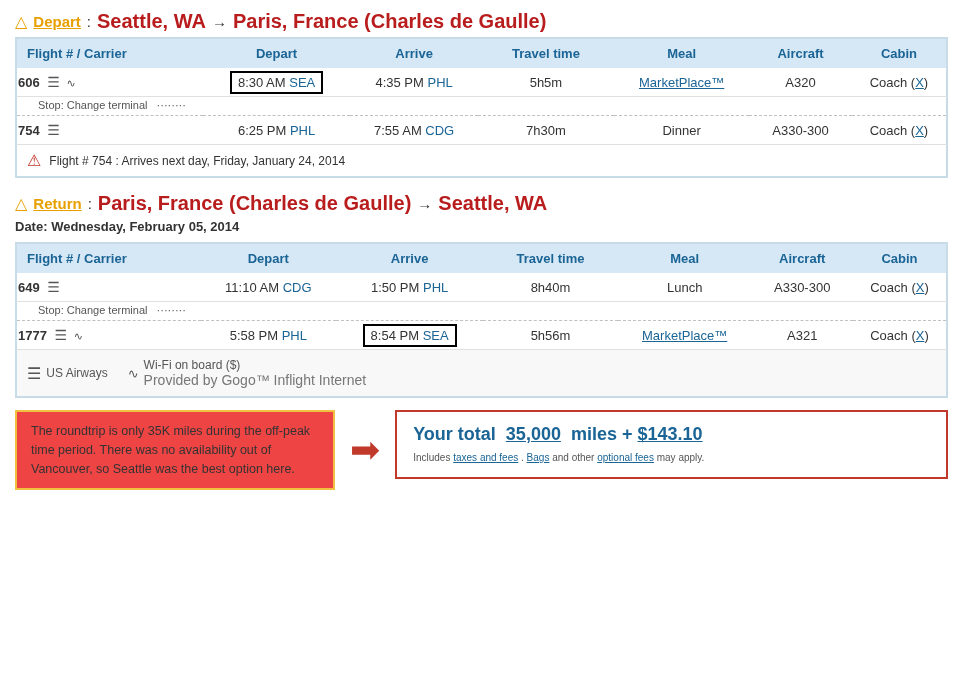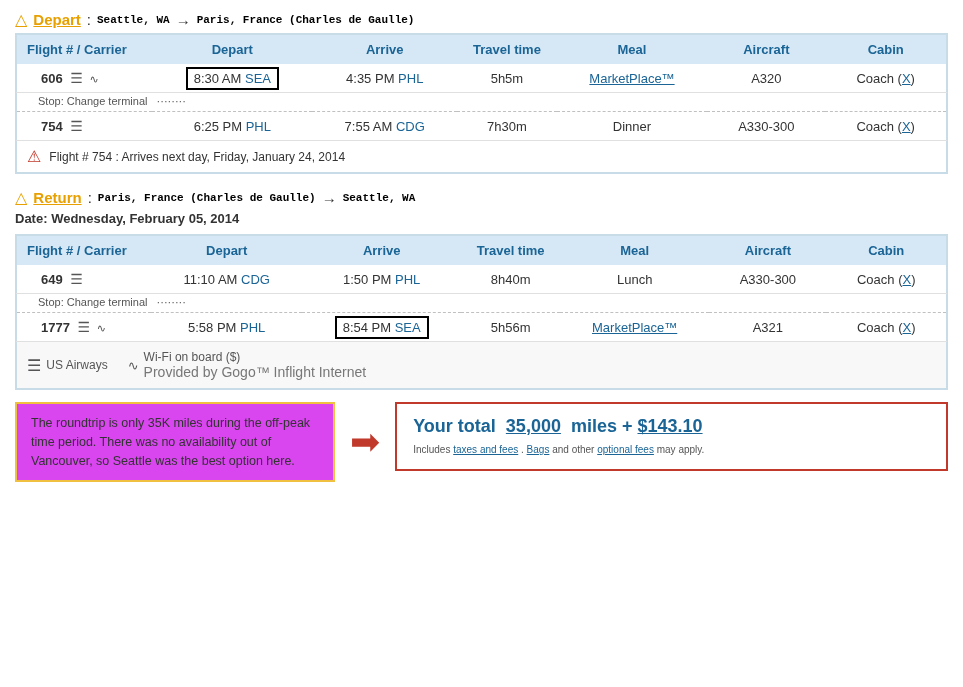--- a/index.html
+++ b/index.html
@@ -24,24 +24,23 @@
       color: #e8a000;
       font-weight: bold;
       text-decoration: underline;
       font-size: 15px;
     }
     .arrow-icon {
       color: #333;
       font-size: 15px;
     }
     .route-text {
-      color: #000000;
-      font-weight: bold;
-      font-size: 11px;
-      font-family: Liberation Mono, monospace;
+      color: #b91c1c;
+      font-weight: bold;
+      font-size: 20px;
     }
     .date-line {
       font-size: 13px;
       margin-bottom: 8px;
     }
     .date-line span {
       font-weight: bold;
     }
     .flight-table {
       width: 100%;
@@ -58,21 +57,21 @@
       font-size: 13px;
       color: #1a6496;
       font-weight: bold;
       border: none;
     }
     .flight-table thead th:first-child {
       text-align: left;
       margin-top: 48px;
     }
     .flight-table tbody tr td {
-      padding: 6px 24px;
+      padding: 6px 1px;
       text-align: center;
       vertical-align: middle;
       border: none;
     }
     .flight-table tbody tr td:first-child {
       text-align: left;
     }
     .flight-table tbody tr.data-row {
       border-bottom: 1px solid #e0e0e0;
     }
@@ -126,21 +125,21 @@
       color: #555;
     }
     .bottom-section {
       display: flex;
       gap: 15px;
       margin-top: 12px;
       align-items: flex-start;
     }
     .note-box {
       border: 2px solid #f0c040;
-      background: #d946ef;
+      background: #ef4444;
       padding: 10px 14px;
       font-size: 12.5px;
       line-height: 1.5;
       flex: 0 0 auto;
       width: 320px;
       position: relative;
     }
     .arrow-right {
       font-size: 36px;
       color: #c0392b;

